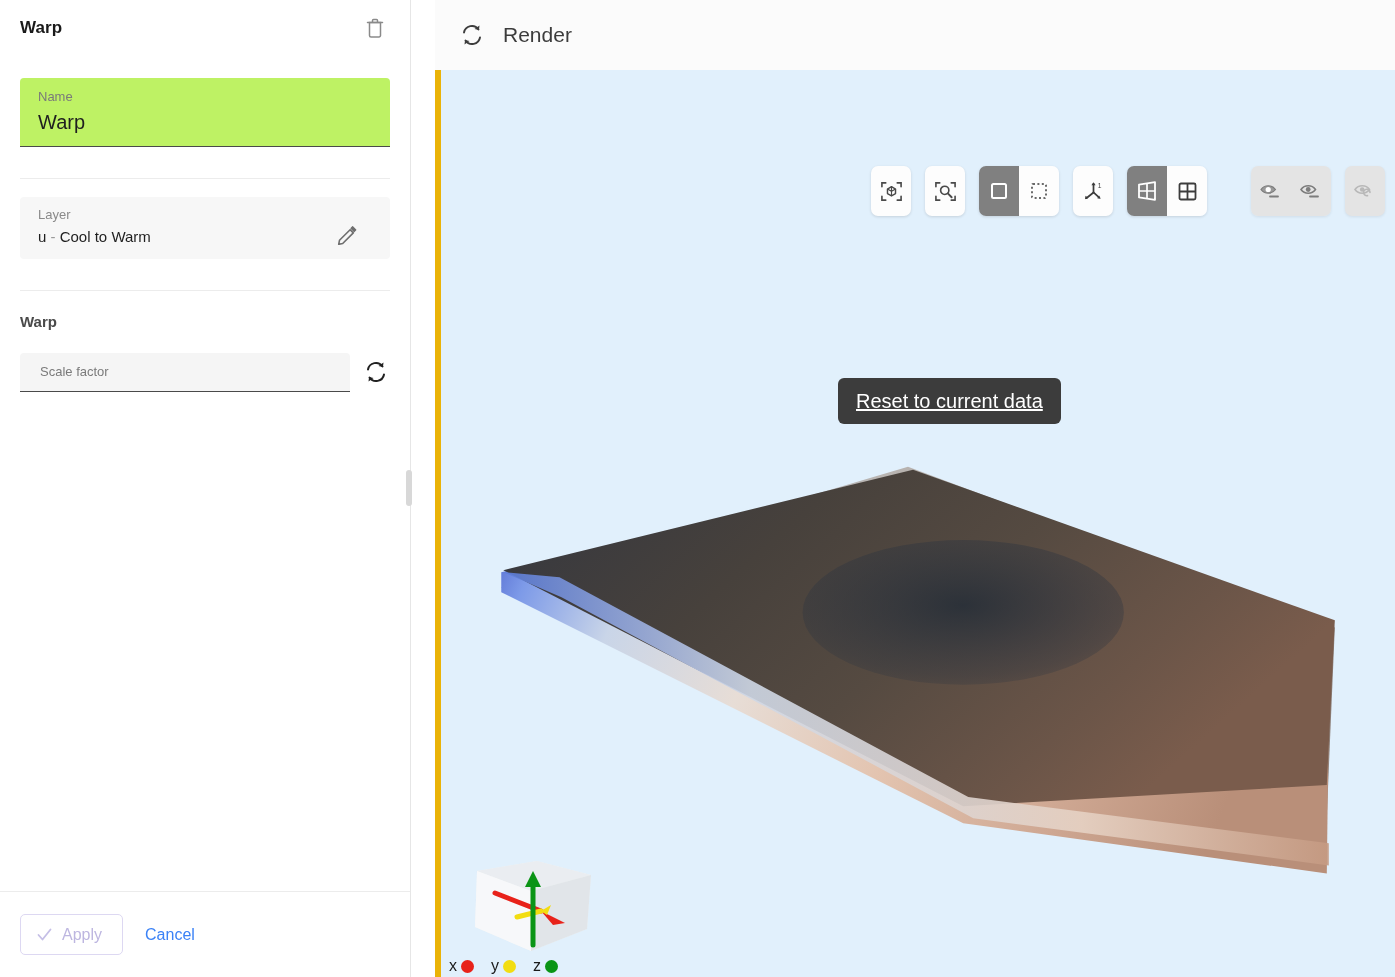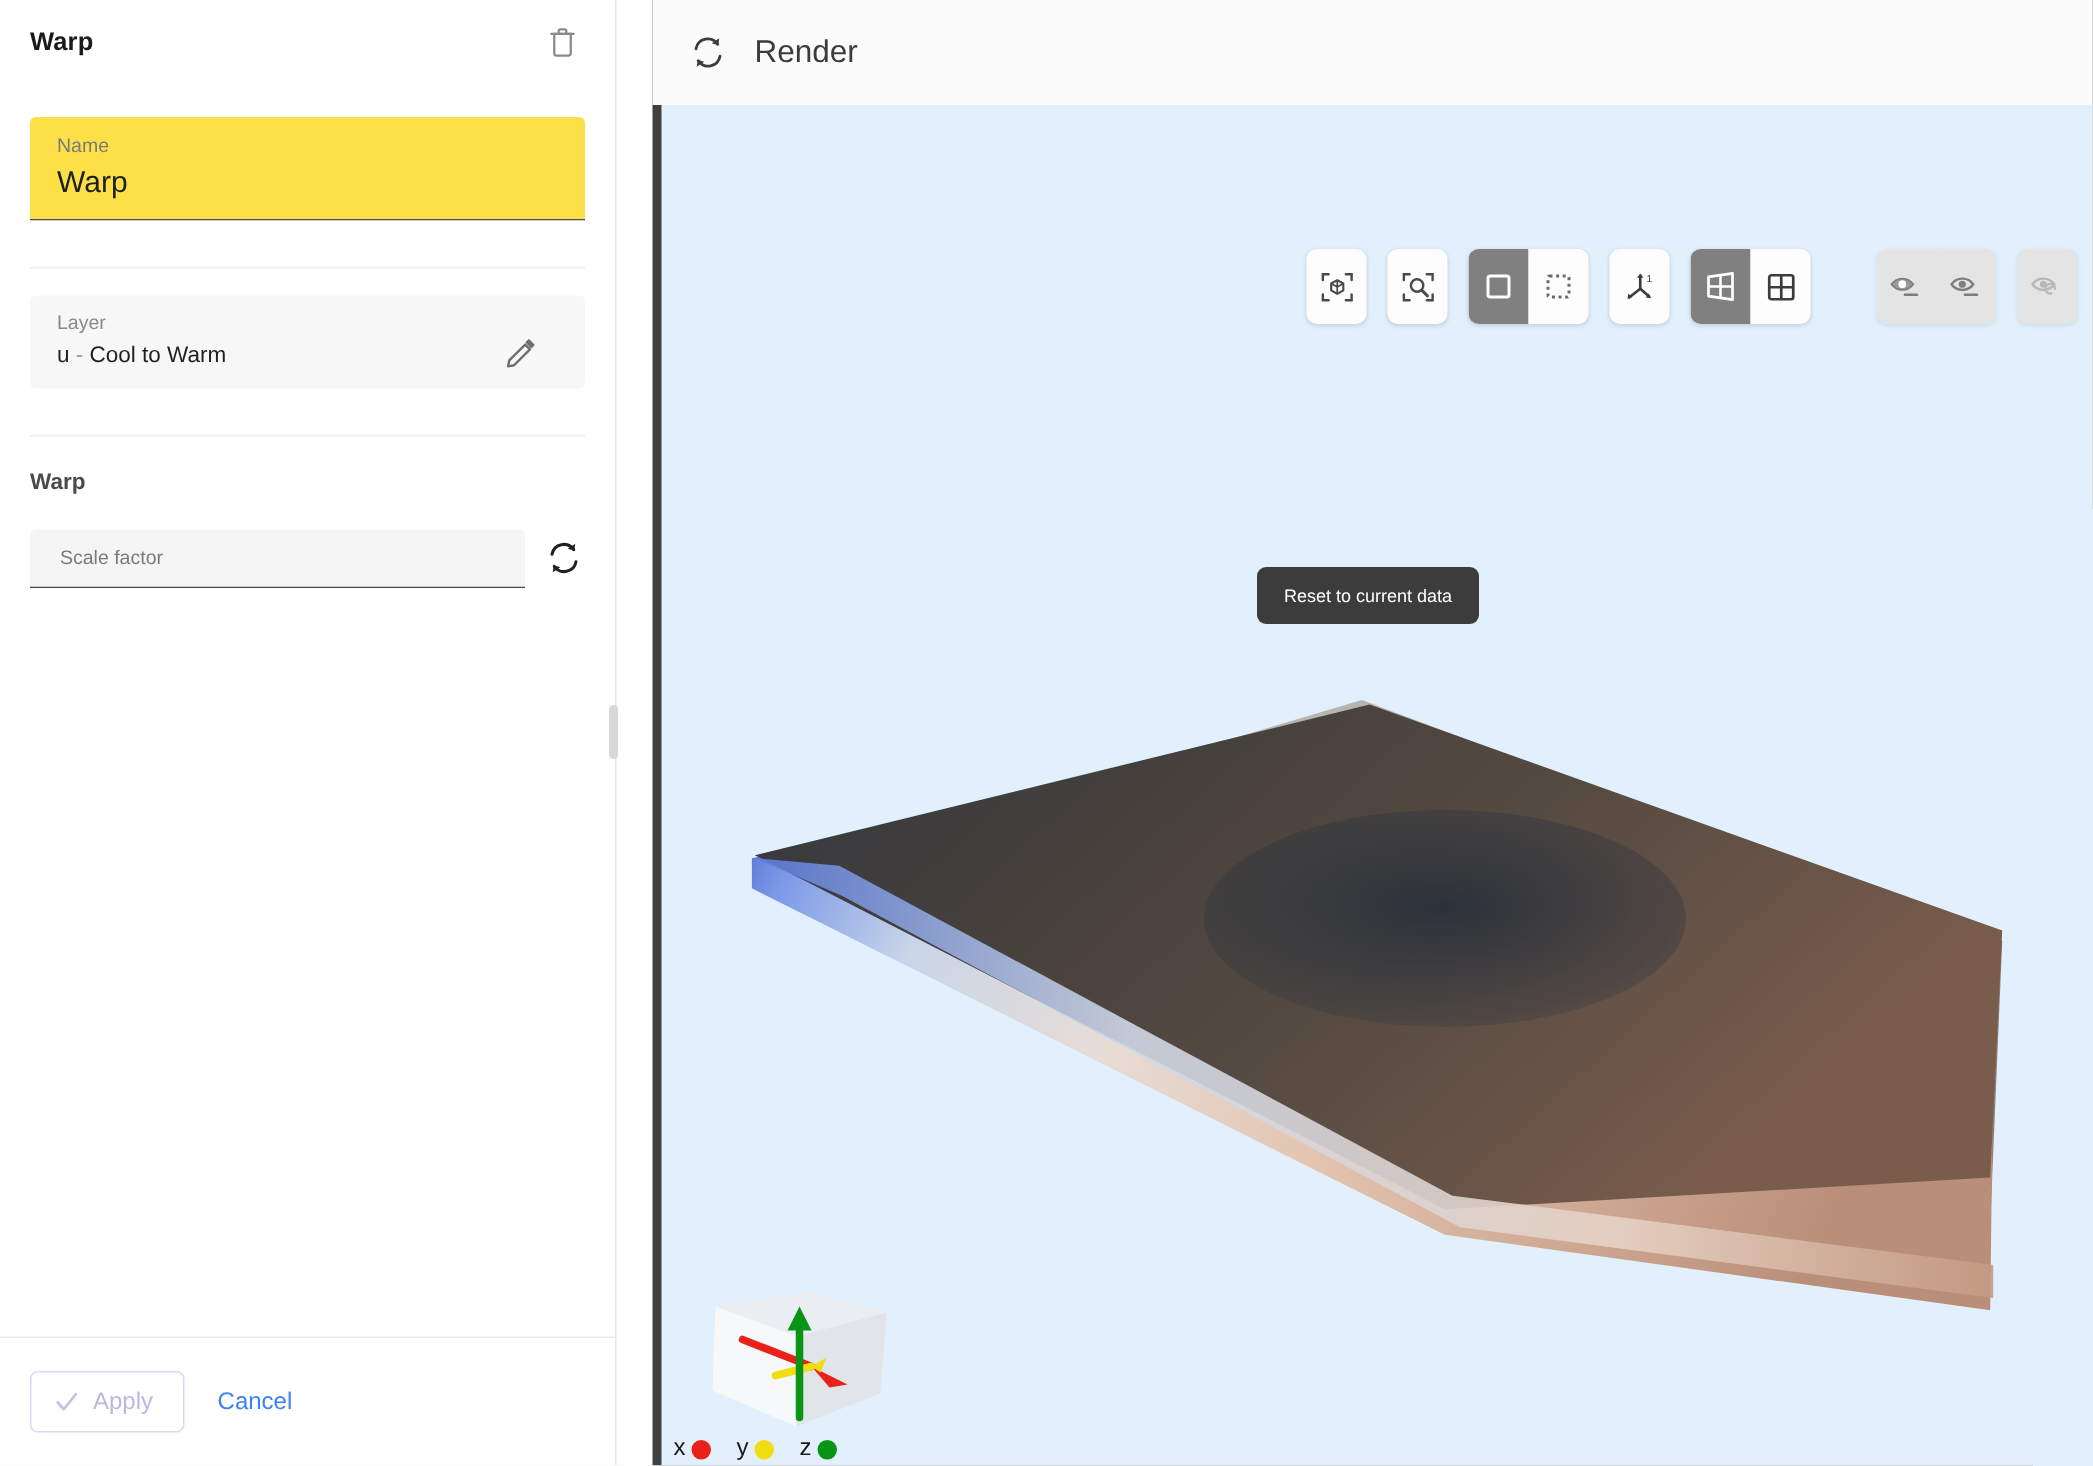--- a/index.html
+++ b/index.html
@@ -29,21 +29,21 @@
   .icon-btn {
     width: 30px; height: 30px;
     display: flex; align-items: center; justify-content: center;
     border: none; background: transparent; cursor: pointer;
     border-radius: 50%;
   }
 
   .sb-body { flex: 1 1 auto; padding: 0 20px; position: relative; overflow: hidden; }
 
   .field {
-    background: #fde047;
+    background: #bef264;
     border-bottom: 1px solid #4a4a4a;
     border-radius: 4px 4px 0 0;
     padding: 9px 18px 9px 18px;
     cursor: text;
   }
   .field-label { font-size: 13px; color: #7a7a7a; line-height: 20px; }
   .field-value { font-size: 20px; color: #1f1f1f; line-height: 30px; }
 
   .divider { height: 1px; background: #ececec; margin: 0; }
 
@@ -97,21 +97,21 @@
 
   
   #panel-handle {
     position: absolute; left: 406px; top: 470px;
     width: 6px; height: 36px;
     background: #d8d8d8; border-radius: 3px;
     cursor: col-resize; z-index: 30;
   }
 
   
-  #main { position: relative; flex: 1 1 auto; height: 977px; background: #404040; }
+  #main { position: relative; flex: 1 1 auto; height: 977px; background: #eab308; }
   .main-header {
     height: 70px; display: flex; align-items: center;
     padding-left: 24px; gap: 18px;
     background: #fbfbfb;
   }
   .main-title { font-size: 21px; color: #3c3c3c; }
 
   #viewport {
     position: absolute; left: 6px; top: 70px;
     width: 1395px; height: 907px;
@@ -144,23 +144,23 @@
   .tb-seg.active { background: #808080; }
   .tb-group.disabled { box-shadow: 0 1px 3px rgba(0,0,0,0.08); }
   .tb-group.disabled .tb-seg { background: #e4e4e4; cursor: default; }
   .tb-btn.disabled { background: #e4e4e4; cursor: default; box-shadow: 0 1px 3px rgba(0,0,0,0.08); }
   .tb-spacer { width: 16px; }
 
   
   #tooltip {
     position: absolute; left: 403px; top: 378px;
     background: #3c3c3c; color: #ffffff;
-    font-size: 12px; line-height: 1;
+    font-size: 20px; line-height: 1;
     padding: 13px 18px; border-radius: 6px;
-    white-space: nowrap; z-index: 40;
+    white-space: nowrap; z-index: 40; text-decoration: underline;
   }
 
   
   #legend { position: absolute; right: 0px; top: 110px; z-index: 15; }
 
   
   #axis-widget { position: absolute; left: 18px; bottom: 2px; width: 150px; height: 122px; z-index: 18; }
   #axis-legend {
     position: absolute; left: 8px; bottom: 2px;
     display: flex; align-items: center; gap: 4px;

